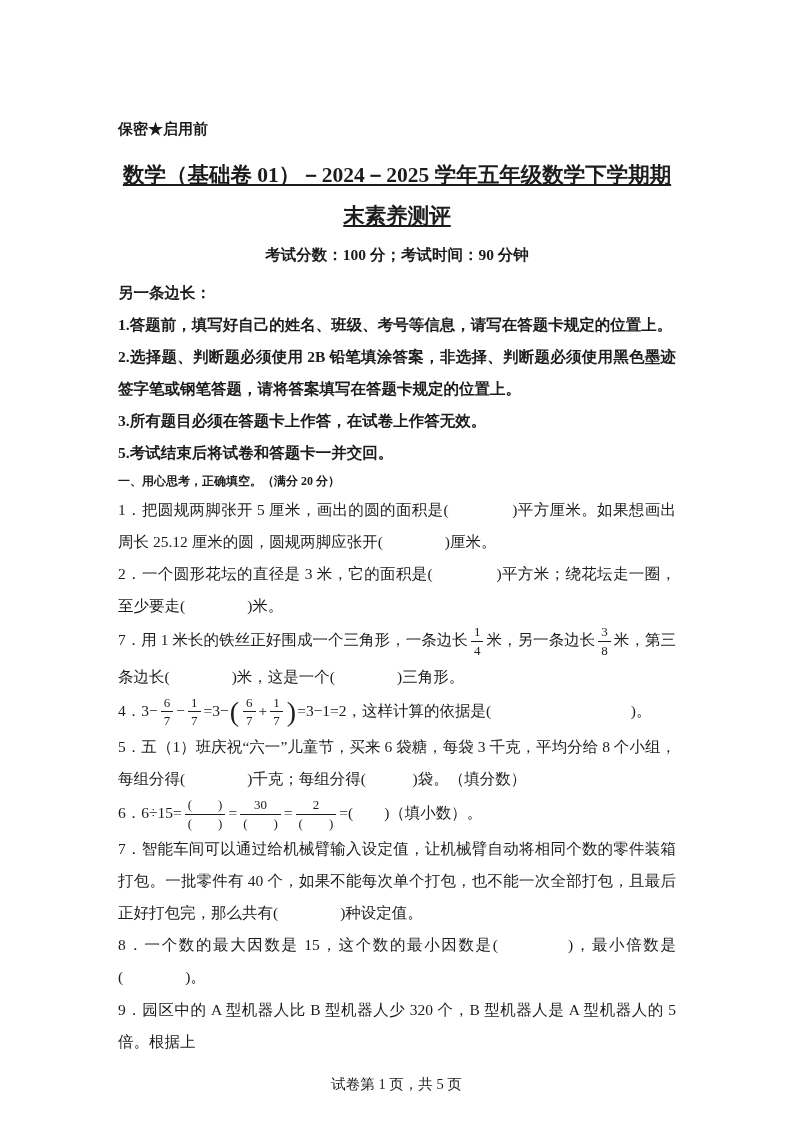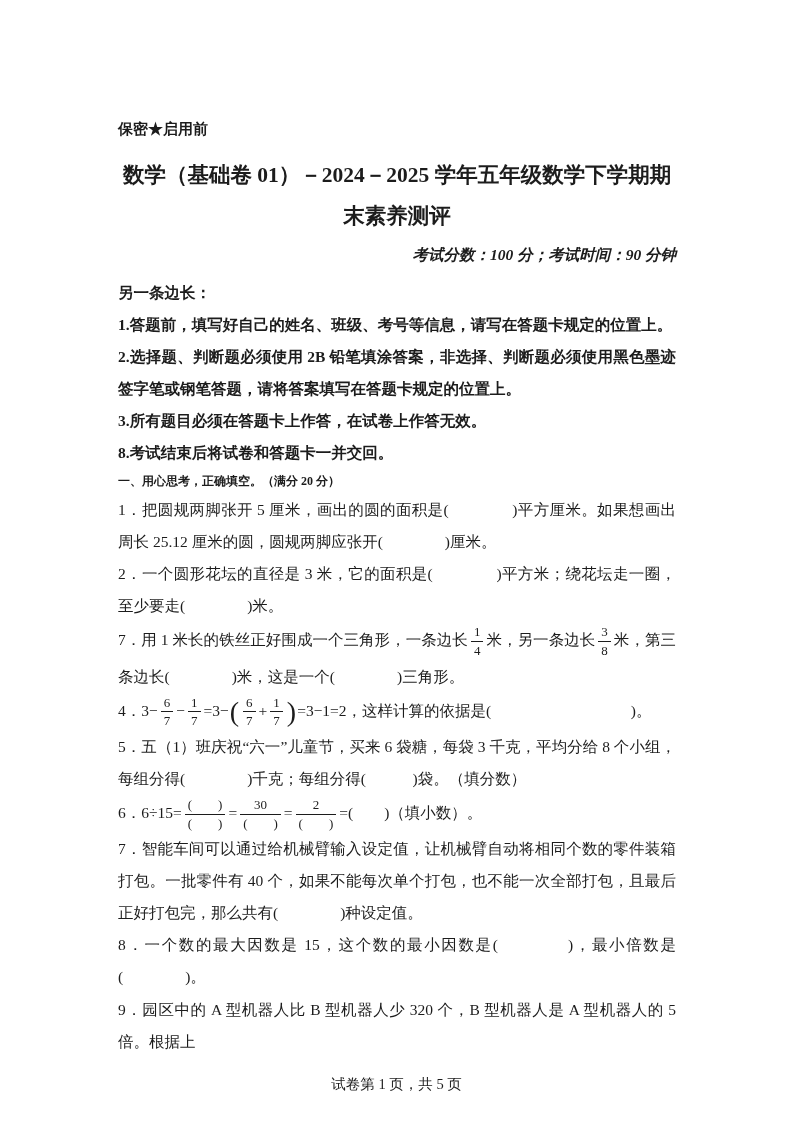--- a/index.html
+++ b/index.html
@@ -20,29 +20,29 @@
     font-weight:bold;
     font-size:15px;
     margin:0 0 10px 0;
   }
   .exam-title{
     font-weight:bold;
     font-size:21.5px;
     text-align:center;
     line-height:1.92;
     margin:16px 0 2px 0;
+    text-decoration:underline;
   }
   .exam-title .t-line{display:block;}
   .exam-info{
     font-weight:bold;
     font-size:15.5px;
-    text-align:right;
+    text-align:center;
     margin:2px 0 8px 0;
     line-height:1.9;
-    font-style:italic;
   }
   .notes p{
     font-weight:bold;
     margin:0;
     line-height:2.07;
     text-align:justify;
   }
   .section-heading{
     font-weight:bold;
     font-size:12px;
@@ -101,21 +101,21 @@
     <span class="t-line">末素养测评</span>
   </h1>
 
   <div class="exam-info">考试分数：100 分；考试时间：90 分钟</div>
 
   <div class="notes">
     <p>另一条边长：</p>
     <p>1.答题前，填写好自己的姓名、班级、考号等信息，请写在答题卡规定的位置上。</p>
     <p>2.选择题、判断题必须使用 2B 铅笔填涂答案，非选择、判断题必须使用黑色墨迹签字笔或钢笔答题，请将答案填写在答题卡规定的位置上。</p>
     <p>3.所有题目必须在答题卡上作答，在试卷上作答无效。</p>
-    <p>8.考试结束后将试卷和答题卡一并交回。</p>
+    <p>5.考试结束后将试卷和答题卡一并交回。</p>
   </div>
 
   <p class="section-heading">一、用心思考，正确填空。（满分 20 分）</p>
 
   <p class="question">1．把圆规两脚张开 5 厘米，画出的圆的面积是(　　　　)平方厘米。如果想画出周长 25.12 厘米的圆，圆规两脚应张开(　　　　)厘米。</p>
 
   <p class="question">2．一个圆形花坛的直径是 3 米，它的面积是(　　　　)平方米；绕花坛走一圈，至少要走(　　　　)米。</p>
 
   <p class="question">
     <span>7．用 1 米长的铁丝正好围成一个三角形，一条边长</span><span class="frac"><span class="num">1</span><span class="den">4</span></span><span>米，另一条边长</span><span class="frac"><span class="num">3</span><span class="den">8</span></span><span>米，第三条边长(　　　　)米，这是一个(　　　　)三角形。</span>

